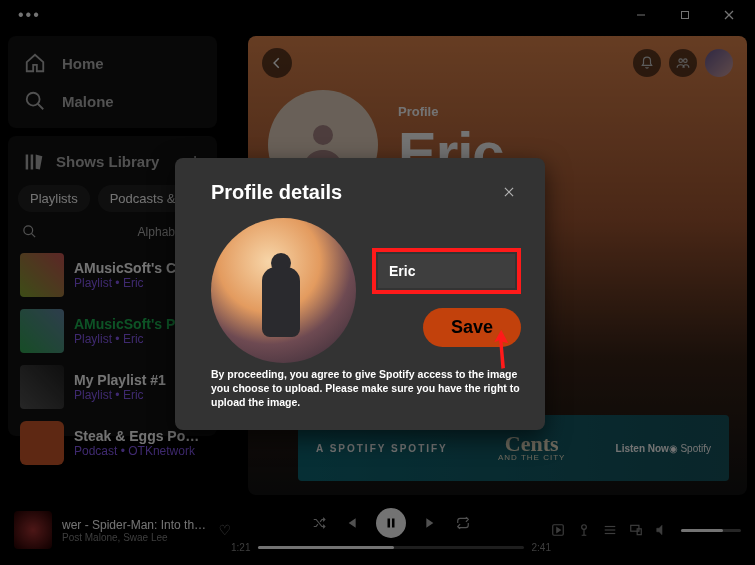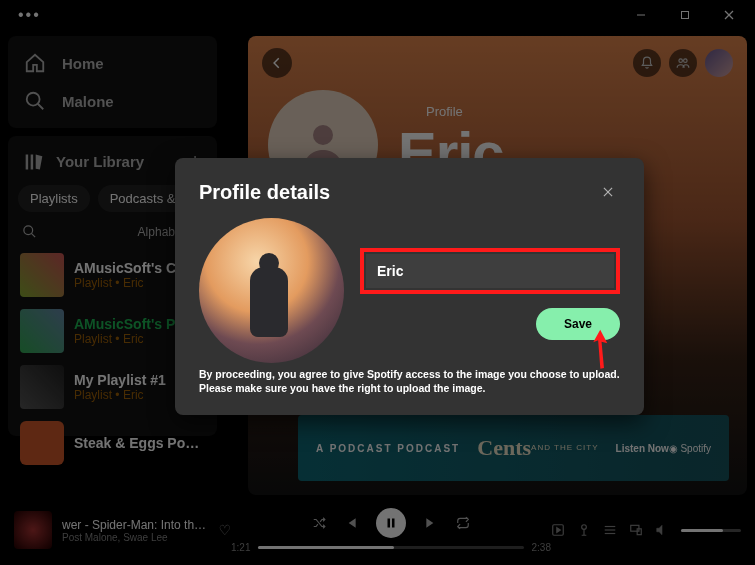--- a/index.html
+++ b/index.html
@@ -27,40 +27,40 @@
   .nav-item svg { width: 22px; height: 22px; fill: none; stroke: #b3b3b3; stroke-width: 2; }
   .lib-head { display: flex; align-items: center; justify-content: space-between; padding: 6px; }
   .lib-head-left { display: flex; align-items: center; gap: 12px; font-weight: 700; font-size: 15px; }
   .plus { font-size: 20px; font-weight: 300; color:#b3b3b3; }
   .chips { display: flex; gap: 8px; padding: 6px 0; overflow: hidden; text-align: center; }
   .chip { background: #232323; color: #fff; padding: 6px 12px; border-radius: 32px; font-size: 13px; white-space: nowrap; }
   .lib-tools { display:flex; justify-content:space-between; align-items:center; padding:6px 4px 8px 4px; font-size:12px; color:#b3b3b3; }
   .lib-list .item { display:flex; gap:10px; align-items:center; padding:6px 2px; }
   .thumb { width:44px; height:44px; border-radius:4px; background:#333 center/cover; flex-shrink:0; }
   .item .title { color:#fff; font-size:14px; font-weight:600; white-space:nowrap; overflow:hidden; text-overflow:ellipsis; }
-  .item .sub { color:#a16207; font-size:12px; }
+  .item .sub { color:#8b5cf6; font-size:12px; }
   .item.active .title { color:#1db954; }
   
   .main { flex:1; position: relative; margin:6px 8px 0 0; border-radius:8px; overflow:hidden;
     background: linear-gradient(180deg,#e2874e 0%, #a45833 40%, #3a2418 70%, #121212 100%); }
   .main-top { display:flex; justify-content:space-between; align-items:center; padding:12px 14px; }
   .circ-btn { width:30px; height:30px; border-radius:50%; background:rgba(0,0,0,0.55); display:flex; align-items:center; justify-content:center; color:#fff; }
   .main-top-right { display:flex; gap:8px; align-items:center; }
   .circ-btn.small { width:28px; height:28px; }
   .circ-btn.avatar { background: linear-gradient(135deg,#6b5b95,#d4a5a5); }
   .profile-block { padding: 0 20px; display:flex; align-items:center; gap:20px; }
   .big-avatar { width:110px; height:110px; border-radius:50%; background:#e8d6c3; display:flex; align-items:center; justify-content:center; }
   .profile-meta { color:#fff; }
-  .profile-label { font-size:13px; font-weight:400;margin-left:28px; }
+  .profile-label { font-size:13px; font-weight:700; }
   .profile-name { font-size:58px; font-weight:900; letter-spacing:-1px; color:#fff; }
   
   .banner { position:absolute; left:50px; right:18px; bottom:14px; height:66px; border-radius:4px;
     background: linear-gradient(90deg,#0f6976,#17545e); display:flex; align-items:center; justify-content:space-between; padding:0 18px; }
   .banner-l { color:#fff; font-size:10px; letter-spacing:2px; font-weight:700; }
-  .banner-c { display:flex; flex-direction:row; align-items:center; }
+  .banner-c { display:flex; flex-direction:column; align-items:center; }
   .cents { font-family: cursive; font-size:22px; color:#f0e6cc; font-weight:700; line-height:0.9; }
   .banner-r { display:flex; align-items:center; gap:10px; color:#fff; font-size:10px; }
   .sf { display:flex; flex-direction:column; align-items:flex-start; }
   .sf-logo { font-size:12px; font-weight:700; }
   .sf-pres { font-size:9px; color:#cde; }
   .listen { font-weight:700; }
   
   .player { position:absolute; left:0; right:0; bottom:0; height:70px; background:#000; display:flex; align-items:center; padding:0 14px; }
   .player-left { display:flex; align-items:center; gap:10px; width:225px; overflow:hidden; }
   .np-thumb { width:38px; height:38px; border-radius:4px; background:radial-gradient(circle,#a33,#200); flex-shrink:0; }
@@ -74,34 +74,34 @@
   .ctrl { color:#b3b3b3; font-size:12px; }
   .progress { display:flex; align-items:center; gap:8px; font-size:10px; color:#888; width:320px; }
   .bar { flex:1; height:3px; background:#444; border-radius:2px; position:relative; }
   .bar-fill { position:absolute; left:0; top:0; bottom:0; width:50%; background:#fff; border-radius:2px; }
   .player-right { display:flex; align-items:center; gap:12px; color:#888; font-size:11px; }
   .vol-bar { width:60px; height:3px; background:#555; border-radius:2px; position:relative; }
   .vol-fill { position:absolute; left:0; top:0; bottom:0; width:70%; background:#fff; border-radius:2px; }
   
   .dim { position:absolute; inset:0; background:rgba(0,0,0,0.55); }
   
-  .modal { position:absolute; left:175px; top:158px; width:469px; background:#333; border-radius:8px; padding:22px 24px 20px 24px; box-shadow:0 8px 24px rgba(0,0,0,0.6); }
+  .modal { position:absolute; left:175px; top:158px; width:370px; background:#333; border-radius:8px; padding:22px 24px 20px 36px; box-shadow:0 8px 24px rgba(0,0,0,0.6); }
   .modal-head { display:flex; justify-content:space-between; align-items:center; margin-bottom:14px; }
   .modal-title { color:#fff; font-size:20px; font-weight:800; }
   .modal-close { color:#b3b3b3; font-size:14px; width:24px; height:24px; display:flex; align-items:center; justify-content:center; border-radius:50%; }
   .modal-body { display:flex; gap:16px; align-items:flex-start; }
   .modal-avatar { width:145px; height:145px; border-radius:50%; overflow:hidden; flex-shrink:0;
     background: radial-gradient(circle at 40% 30%, #f7d5a8 0%, #e39b5f 38%, #6e4a52 62%, #2c2430 100%); position:relative; }
   .silhouette { position:absolute; left:48%; top:34%; width:38px; height:70px; background:#2a2a2e; border-radius:14px 14px 8px 8px; transform:translateX(-50%); }
   .sil-head { position:absolute; left:48%; top:24%; width:20px; height:20px; background:#2a2a2e; border-radius:50%; transform:translateX(-50%); }
   .modal-right { flex:1; display:flex; flex-direction:column; gap:14px; margin-top:30px; }
   .name-input { background:#3e3e3e; border:1px solid transparent; color:#fff; font-size:14px; font-weight:700; padding:8px 10px; width:100%; outline:none; }
   .red-box { border:4px solid #ff1a1a; padding:2px; }
   .save-row { display:flex; justify-content:flex-end; position:relative; }
-  .save-btn { background:#86efac; color:#000; font-weight:800; font-size:12px; border:none; border-radius:24px; padding:9px 28px; }
+  .save-btn { background:#c2410c; color:#000; font-weight:800; font-size:18px; border:none; border-radius:24px; padding:9px 28px; }
   .cursor-arrow { position:absolute; right:-2px; top:22px; transform:rotate(-40deg); }
   .cursor-arrow svg { width:40px; height:40px; }
   .disclaimer { color:#fff; font-size:10.5px; font-weight:700; line-height:1.35; margin-top:4px; }
   svg { display:block; }
 </style>
 </head>
 <body>
 
 <div class="titlebar">
   <div class="titlebar-left">
@@ -147,21 +147,21 @@
     </div>
 
     <div class="side-block" style="height:300px;">
       <div class="lib-head">
         <div class="lib-head-left">
           <svg width="20" height="20" viewBox="0 0 24 24" fill="#b3b3b3">
               <rect x="2" y="3" width="3" height="18"></rect>
               <rect x="8" y="3" width="3" height="18"></rect>
               <path d="M14 3 L22 5 L19 21 L14 20 Z"></path>
             </svg>
-          <span>Your Library</span>
+          <span>Shows Library</span>
         </div>
         <span class="plus">+</span>
       </div>
       <div class="chips">
         <span class="chip">Playlists</span>
         <span class="chip">Podcasts &amp; Shows</span>
       </div>
       <div class="lib-tools">
         <svg width="15" height="15" viewBox="0 0 24 24" fill="none" stroke="#b3b3b3" stroke-width="2">
             <circle cx="10" cy="10" r="7"></circle>
@@ -188,20 +188,21 @@
           <div class="thumb" style="background:linear-gradient(45deg,#555,#222)"></div>
           <div style="overflow:hidden">
               <div class="title">My Playlist #1</div>
               <div class="sub">Playlist • Eric</div>
             </div>
         </div>
         <div class="item">
           <div class="thumb" style="background:#d05a2a; border-radius:6px"></div>
           <div style="overflow:hidden">
               <div class="title">Steak &amp; Eggs Podcast</div>
+              <div class="sub">Podcast • OTKnetwork</div>
             </div>
         </div>
       </div>
     </div>
   </div>
 
   <div class="main">
     <div class="main-top">
       <div class="circ-btn">
         <svg width="14" height="14" viewBox="0 0 24 24" fill="none" stroke="#fff" stroke-width="2.5">
@@ -233,21 +234,21 @@
             <path d="M4 22c0-5 4-8 8-8s8 3 8 8z"></path>
           </svg>
       </div>
       <div class="profile-meta">
         <div class="profile-label">Profile</div>
         <div class="profile-name">Eric</div>
       </div>
     </div>
 
     <div class="banner">
-      <div class="banner-l">A PODCAST PODCAST</div>
+      <div class="banner-l">A SPOTIFY SPOTIFY</div>
       <div class="banner-c">
         <div class="cents">Cents</div>
         <div style="font-size:8px;color:#f0e6cc;letter-spacing:1px;">AND THE <span>CITY</span></div>
       </div>
       <div class="banner-r">
         <div style="display:flex;flex-direction:row;align-items:flex-start;">
           <span class="listen">Listen Now</span>
           <span style="font-size:10px">◉ <span>Spotify</span></span>
         </div>
       </div>
@@ -292,21 +293,21 @@
           <svg width="14" height="14" viewBox="0 0 24 24" fill="none" stroke="#b3b3b3" stroke-width="2">
             <path d="M17 2l4 4-4 4M3 12V8a4 4 0 014-4h14M7 22l-4-4 4-4M21 12v4a4 4 0 01-4 4H3"></path>
           </svg>
         </span>
     </div>
     <div class="progress">
       <span>1:21</span>
       <div class="bar">
           <div class="bar-fill" id="prog-fill" style="width: 51%;"></div>
         </div>
-      <span>2:38</span>
+      <span>2:41</span>
     </div>
   </div>
   <div class="player-right">
     <span>
         <svg width="14" height="14" viewBox="0 0 24 24" fill="none" stroke="#888" stroke-width="2">
           <rect x="3" y="3" width="18" height="18" rx="2"></rect>
           <path d="M10 8l6 4-6 4z" fill="#888"></path>
         </svg>
       </span>
     <span>

